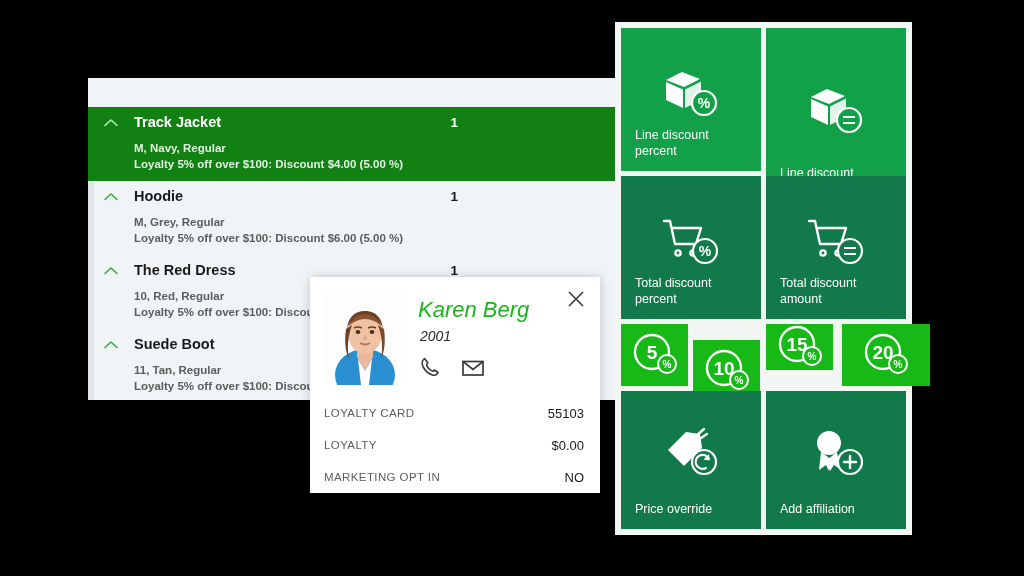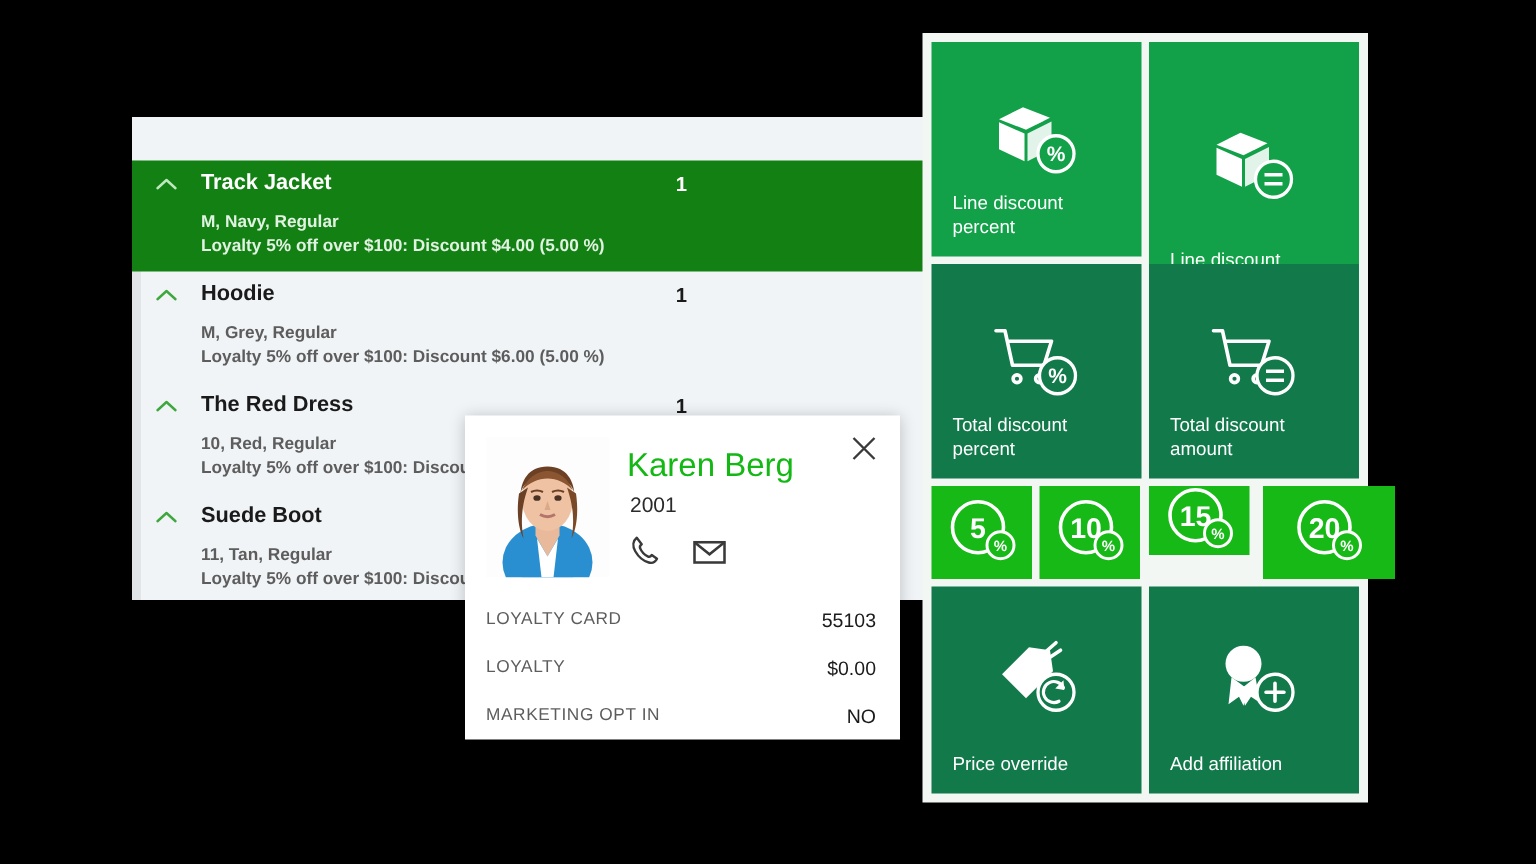--- a/index.html
+++ b/index.html
@@ -89,21 +89,21 @@
   .cart-row.selected .row-discount { color: #e2f2e2; }
 
   
   .cust-card {
     position: absolute; left: 310px; top: 277px;
     width: 290px; height: 216px;
     background: #ffffff;
     box-shadow: 0 1px 10px rgba(0,0,0,.22);
     overflow: hidden;
   }
-  .cust-top { position: relative; height: 122px; }
+  .cust-top { position: relative; height: 122px; font-style: italic; }
   .avatar {
     position: absolute; left: 14px; top: 14px;
     width: 82px; height: 94px;
     background: #ffffff;
     overflow: hidden;
   }
   .avatar svg { display: block; }
   .cust-name {
     position: absolute; left: 108px; top: 20px;
     font-size: 22px; color: #14b814; font-weight: 400;
@@ -158,21 +158,21 @@
   }
   .tile.dark { background: #12794a; }
   .tile.pct  { background: #16b916; }
   .tile.pct .glyph { top: 50%; }
 
   .t-ldp { left: 0;   top: 0;   width: 140px; height: 143px; }
   .t-lda { left: 145px; top: 0; width: 140px; height: 181px; }
   .t-tdp { left: 0;   top: 148px; width: 140px; height: 143px; }
   .t-tda { left: 145px; top: 148px; width: 140px; height: 143px; }
   .t-p1 { left: 0;    top: 296px; width: 67px; height: 62px; }
-  .t-p2 { left: 72px; top: 296px; width: 67px; height: 62px; padding-left: 40px; }
+  .t-p2 { left: 72px; top: 312px; width: 67px; height: 62px; padding-left: 40px; }
   .t-p3 { left: 145px;top: 296px; width: 67px; height: 46px; }
   .t-p4 { left: 221px;top: 296px; width: 88px; height: 62px; }
   .t-po { left: 0;   top: 363px; width: 140px; height: 138px; }
   .t-aa { left: 145px; top: 363px; width: 140px; height: 138px; }
 </style>
 </head>
 <body>
 
 <div class="stage">
 

